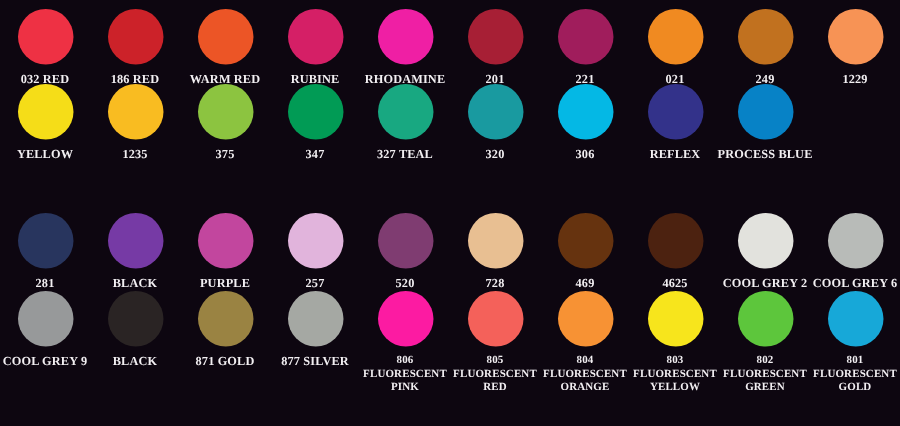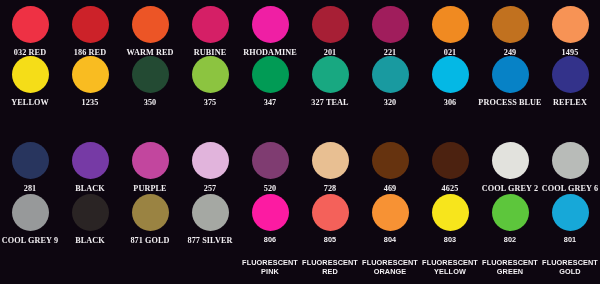--- a/index.html
+++ b/index.html
@@ -46,34 +46,34 @@
     color: #f2eff2;
     font-family: "Liberation Serif", serif;
     font-weight: bold;
     font-size: 8.2px;
     line-height: 9px;
     letter-spacing: 0.1px;
     text-align: center;
     white-space: nowrap;
   }
   .swatch-cell.fluor .swatch-label {
-    font-family: Liberation Sans, sans-serif;
+    font-family: Liberation Serif, serif;
     font-weight: bold;
     font-size: 7.3px;
     line-height: 8.4px;
     letter-spacing: 0.1px;
     white-space: normal;
     width: 58px;
   }
   .swatch-cell.fluor .swatch-code {
     display: block;
   }
   .swatch-cell.fluor .swatch-sub {
     display: block;
-    margin-top: 15px;
+    margin-top: 1px;
   }
   .row-1 { top: 6px; }
   .row-2 { top: 56px; }
   .row-3 { top: 142px; }
   .row-4 { top: 194px; }
 </style>
 </head>
 <body>
 
 <div id="swatch-chart" style="background: rgb(13, 6, 16);">
@@ -109,63 +109,59 @@
       <div class="swatch-cell">
         <span class="swatch-dot" title="#f08a21" style="background: rgb(240, 138, 33);"></span>
         <div class="swatch-label">021</div>
       </div>
       <div class="swatch-cell">
         <span class="swatch-dot" title="#c1711f" style="background: rgb(193, 113, 31);"></span>
         <div class="swatch-label">249</div>
       </div>
       <div class="swatch-cell">
         <span class="swatch-dot" title="#f79355" style="background: rgb(247, 147, 85);"></span>
-        <div class="swatch-label">1495</div>
+        <div class="swatch-label">1229</div>
       </div>
     </div>
     <div class="swatch-row row-2">
       <div class="swatch-cell">
         <span class="swatch-dot" title="#f5dd18" style="background: rgb(245, 221, 24);"></span>
         <div class="swatch-label">YELLOW</div>
       </div>
       <div class="swatch-cell">
         <span class="swatch-dot" title="#f9bc21" style="background: rgb(249, 188, 33);"></span>
         <div class="swatch-label">1235</div>
       </div>
       <div class="swatch-cell">
-        <span class="swatch-dot" title="#234a33" style="background: rgb(35, 74, 51);"></span>
-        <div class="swatch-label">350</div>
-      </div>
-      <div class="swatch-cell">
         <span class="swatch-dot" title="#8cc440" style="background: rgb(140, 196, 64);"></span>
         <div class="swatch-label">375</div>
       </div>
       <div class="swatch-cell">
         <span class="swatch-dot" title="#019b55" style="background: rgb(1, 155, 85);"></span>
         <div class="swatch-label">347</div>
       </div>
       <div class="swatch-cell">
         <span class="swatch-dot" title="#18a881" style="background: rgb(24, 168, 129);"></span>
         <div class="swatch-label">327 TEAL</div>
       </div>
       <div class="swatch-cell">
         <span class="swatch-dot" title="#199aa0" style="background: rgb(25, 154, 160);"></span>
         <div class="swatch-label">320</div>
       </div>
       <div class="swatch-cell">
         <span class="swatch-dot" title="#04b8e5" style="background: rgb(4, 184, 229);"></span>
         <div class="swatch-label">306</div>
       </div>
       <div class="swatch-cell">
+        <span class="swatch-dot" title="#33328a" style="background: rgb(51, 50, 138);"></span>
+        <div class="swatch-label">REFLEX</div>
+      </div>
+      <div class="swatch-cell">
         <span class="swatch-dot" title="#0782c6" style="background: rgb(7, 130, 198);"></span>
         <div class="swatch-label">PROCESS BLUE</div>
-      </div>
-      <div class="swatch-cell">
-        <span class="swatch-dot" title="#33328a" style="background: rgb(51, 50, 138);"></span>
-        <div class="swatch-label">REFLEX</div>
       </div>
     </div>
     <div class="swatch-row row-3">
       <div class="swatch-cell">
         <span class="swatch-dot" title="#28355e" style="background: rgb(40, 53, 94);"></span>
         <div class="swatch-label">281</div>
       </div>
       <div class="swatch-cell">
         <span class="swatch-dot" title="#763aa5" style="background: rgb(118, 58, 165);"></span>
         <div class="swatch-label">BLACK</div>

